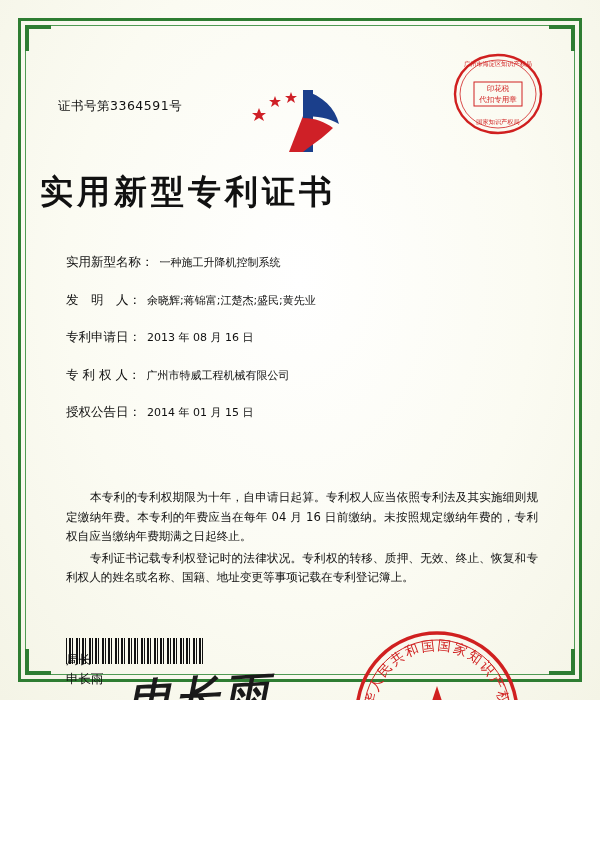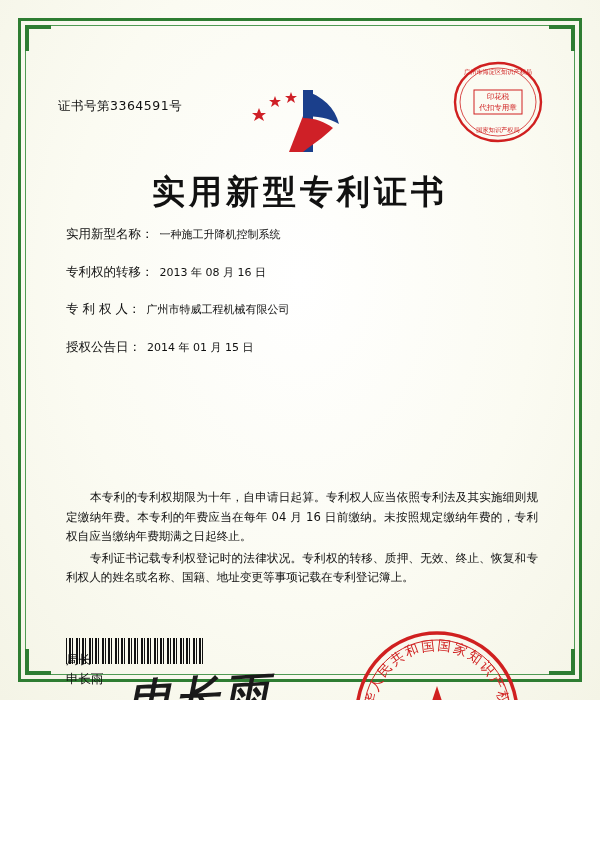--- a/index.html
+++ b/index.html
@@ -83,46 +83,46 @@
     top: 42px;
     transform: translateX(-50%);
     width: 110px;
     height: 78px;
   }
 
   
   .top-seal {
     position: absolute;
     right: 16px;
-    top: 16px;
+    top: 8px;
     width: 92px;
     height: 92px;
   }
   .top-seal svg { display: block; }
 
   
   .title {
     position: absolute;
     left: 0;
     right: 0;
     top: 130px;
-    text-align: center;
+    text-align: left;
     font-size: 33px;
     letter-spacing: 4px;
     font-weight: bold;
     color: #111;
     font-family: "DejaVu Sans", sans-serif;
   }
 
   
   .fields {
     position: absolute;
     left: 26px;
     right: 26px;
-    top: 186px;
+    top: 214px;
   }
   .field-row {
     display: flex;
     align-items: baseline;
     margin-bottom: 20.5px;
     font-size: 12.5px;
     color: #111;
   }
   .field-label {
     white-space: pre;
@@ -263,21 +263,25 @@
     </div>
 
     <div class="title">实用新型专利证书</div>
 
     <div class="fields">
       <div class="field-row">
         <span class="field-label">实用新型名称：</span>
         <span class="field-value">一种施工升降机控制系统</span>
       </div>
       <div class="field-row">
-        <span class="field-label">专利权的转移：</span>
+        <span class="field-label">发　明　人：</span>
+        <span class="field-value">余晓辉;蒋锦富;江楚杰;盛民;黄先业</span>
+      </div>
+      <div class="field-row">
+        <span class="field-label">专利申请日：</span>
         <span class="field-value">2013 年 08 月 16 日</span>
       </div>
       <div class="field-row">
         <span class="field-label">专 利 权 人：</span>
         <span class="field-value">广州市特威工程机械有限公司</span>
       </div>
       <div class="field-row">
         <span class="field-label">授权公告日：</span>
         <span class="field-value">2014 年 01 月 15 日</span>
       </div>

